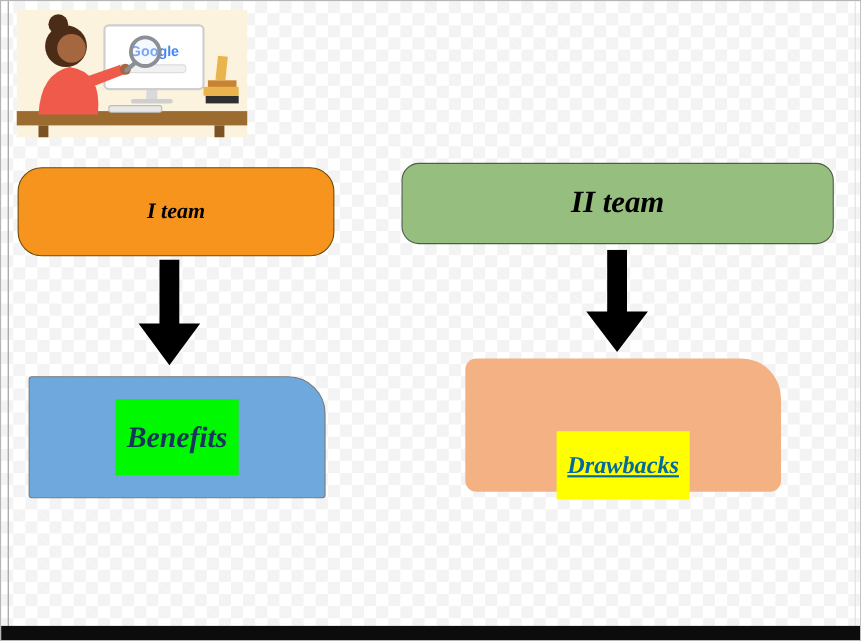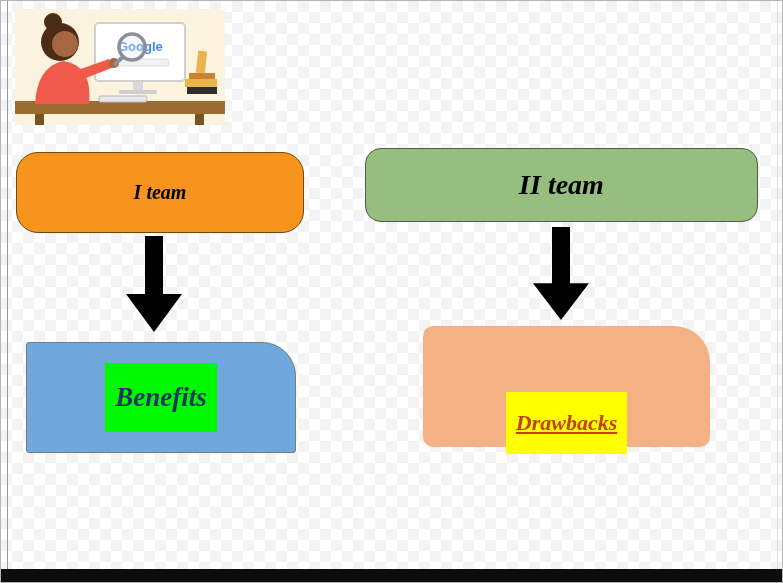--- a/index.html
+++ b/index.html
@@ -76,21 +76,21 @@
   }
   .drawbacks-box .hl{margin-top:66px;}
 
   .hl{padding:18px 10px;line-height:1.2;}
   .hl-green{
     background:var(--benefits-highlight,#00F900);
     color:#17365D;
   }
   .hl-yellow{
     background:var(--drawbacks-highlight,#FFFF00);
-    color:#c2410c;
+    color:#0369a1;
     text-decoration:underline;
   }
 
   .down-arrow{position:absolute;display:block;}
   .down-arrow polygon{fill:var(--arrow,#000);}
   .arrow-left{left:118px;top:235px;width:70px;height:96px;}
   .arrow-right{left:525px;top:226px;width:70px;height:93px;}
 
   .clipart-google{
     font-family:"Liberation Sans",sans-serif;

